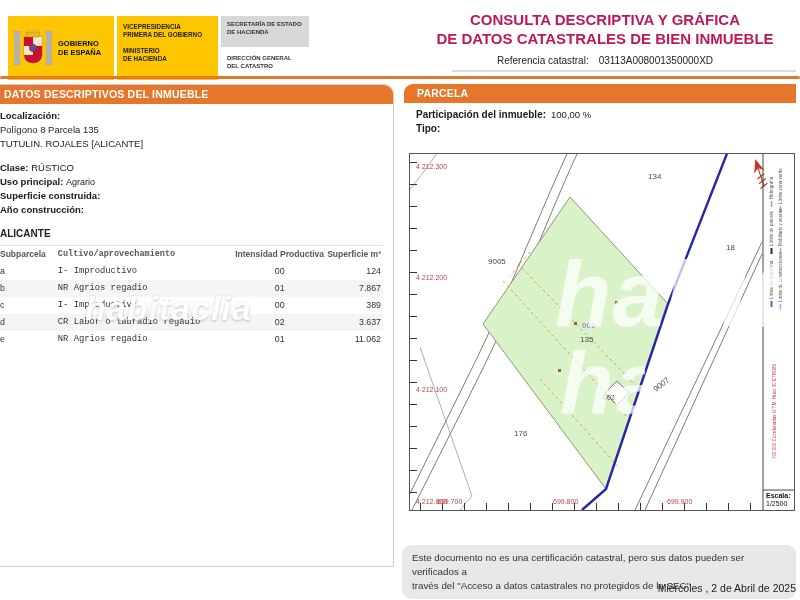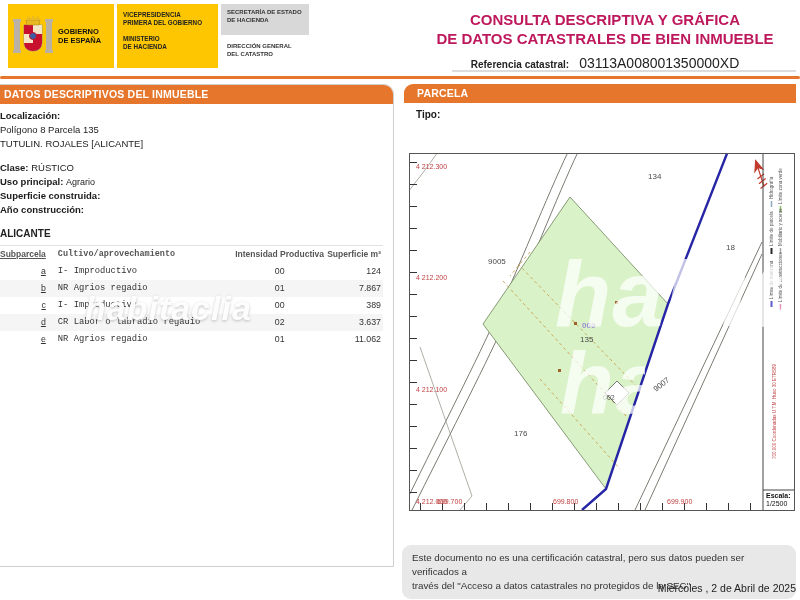--- a/index.html
+++ b/index.html
@@ -2,57 +2,57 @@
 <html><head>
 <meta charset="utf-8">
 <style>
   html,body{margin:0;padding:0;background:#888;}
   #page{position:relative;width:800px;height:600px;background:#fff;overflow:hidden;
         font-family:"Liberation Sans",sans-serif;color:#222;}
   .abs{position:absolute;}
   .pre{white-space:pre-line;}
 
   
-  #logo-block{left:8px;top:4px;height:64px;display:flex;}
+  #logo-block{left:8px;top:16px;height:64px;display:flex;}
   .ycell{background:#fdc600;}
   #logo-cell1{width:106px;display:flex;align-items:center;}
   #logo-cell1 .gobtxt{font-size:7.5px;font-weight:bold;line-height:9px;color:#111;}
   #logo-cell2{width:101px;margin-left:3px;padding:7px 5px 0 6px;box-sizing:border-box;}
   #logo-cell2 div{font-size:6.3px;font-weight:bold;line-height:7.5px;color:#222;}
   #logo-cell2 .gap{height:9px;}
   #logo-cell3{width:88px;margin-left:3px;display:flex;flex-direction:column;}
   #logo-cell3 .gcell{background:#d8d8d8;height:31px;padding:5px 4px 0 6px;box-sizing:border-box;}
   #logo-cell3 .wcell{background:#fff;height:31px;margin-top:2px;padding:6px 4px 0 6px;box-sizing:border-box;}
   #logo-cell3 div div{font-size:6px;font-weight:bold;line-height:7.5px;color:#333;}
 
   #title-block{left:413px;top:10px;width:384px;text-align:center;}
   #title-block .t{font-size:15px;font-weight:bold;line-height:19px;color:#be185d;}
   #ref-row{margin-top:7px;font-size:10px;}
-  #ref-row .l{font-weight:bold;}
-  #ref-row .v{margin-left:10px;font-size:14px;color:#222;}
+  #ref-row .l{font-weight:normal;}
+  #ref-row .v{margin-left:10px;font-size:10px;color:#222;}
   #gray-rule{left:452px;top:70px;width:344px;height:2px;background:#dcdcdc;}
   #orange-rule{left:0;top:76px;width:800px;height:3px;background:#e6762b;border-radius:2px;}
 
   
   #left-panel{left:-14px;top:84px;width:406px;height:481px;border:1px solid #cfcfcf;
               border-radius:0 10px 0 0;background:#fff;}
   .panel-bar{height:19px;background:#e6762b;color:#fff;font-weight:bold;font-size:10.5px;
              line-height:19px;letter-spacing:.2px;}
   #left-panel .panel-bar{border-radius:0 9px 0 0;padding-left:17px;}
   #lp-body{padding:5px 10px 0 13px;font-size:9.5px;line-height:13px;position:relative;}
   .lbl{font-weight:bold;color:#1a1a1a;}
   .frow{line-height:14px;}
   .sp10{height:10px;} .sp8{height:8px;}
   #cultivo-title{font-weight:bold;font-size:10px;margin-top:2px;}
   table.cult{border-collapse:collapse;margin-top:5px;width:383px;font-size:8.8px;}
   table.cult th{font-size:8.5px;color:#555;font-weight:bold;border-top:1px solid #e2e2e2;
                 padding:2px 0;white-space:nowrap;}
   table.cult td{padding:2px 0;color:#333;white-space:nowrap;}
   table.cult tr.alt{background:#f5f5f5;}
-  .c-sub{width:38px;text-align:right;text-decoration:underline;}
+  .c-sub{width:38px;text-align:left;}
   .c-cul{width:200px;text-align:left;padding-left:12px !important;font-family:Liberation Mono, monospace;}
   .c-int{width:100px;text-align:center;}
   .c-sup{width:45px;text-align:right;padding-right:2px !important;}
   th.c-cul{text-align:left;}
 
   .wmark{position:absolute;font-style:italic;font-weight:bold;pointer-events:none;
          letter-spacing:1px;}
   #wm-left{left:98px;top:204px;font-size:34px;color:rgba(255,255,255,.95);
            text-shadow:0 1px 3px rgba(120,120,120,.45);}
   .wm-map{color:rgba(255,255,255,.72);}
@@ -203,20 +203,21 @@
           </tr>
         </tbody>
       </table>
     </div>
     <div id="wm-left" class="wmark">habitaclia</div>
   </div>
 
   <div id="parcela-panel" class="abs">
     <div class="panel-bar">PARCELA</div>
     <div id="pp-body">
+      <div><span class="lbl">Participación del inmueble:</span><span class="v">100,00 %</span></div>
       <div><span class="lbl">Tipo:</span><span class="v"></span></div>
     </div>
 
     <div id="map-box" class="abs">
       <svg width="384" height="356" viewBox="0 0 384 356">
 
         <path class="road" d="M168,-2 C148,40 116,122 94,170 C72,218 34,292 2,356"></path>
         <path class="road" d="M158,-2 C138,40 106,120 84,168 C62,216 24,290 -8,356"></path>
         <path class="thin" d="M28,-2 Q14,18 -2,38"></path>
         <path class="thin" d="M10,193 L62,342 L50,356"></path>

